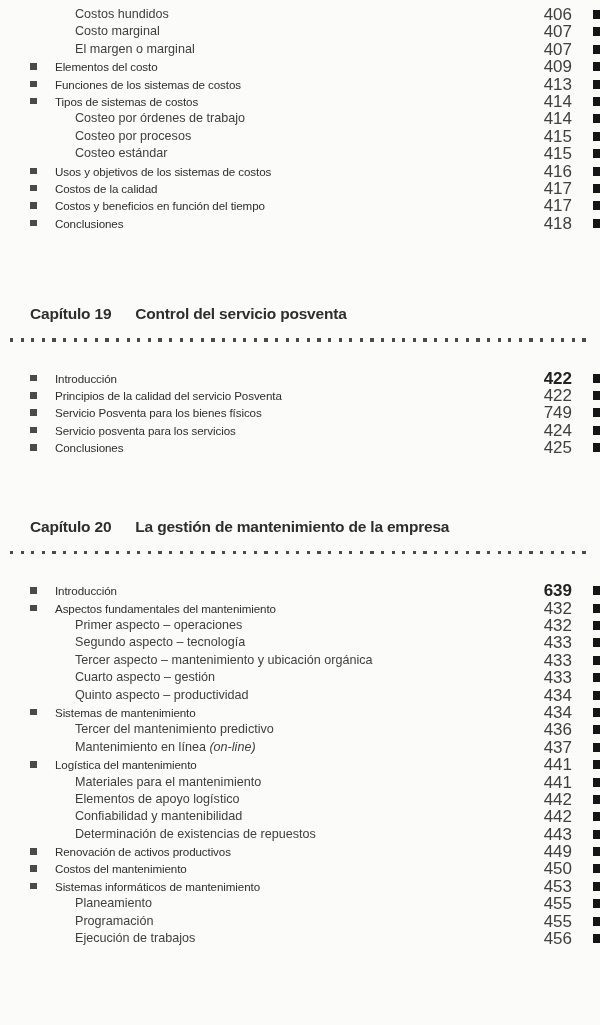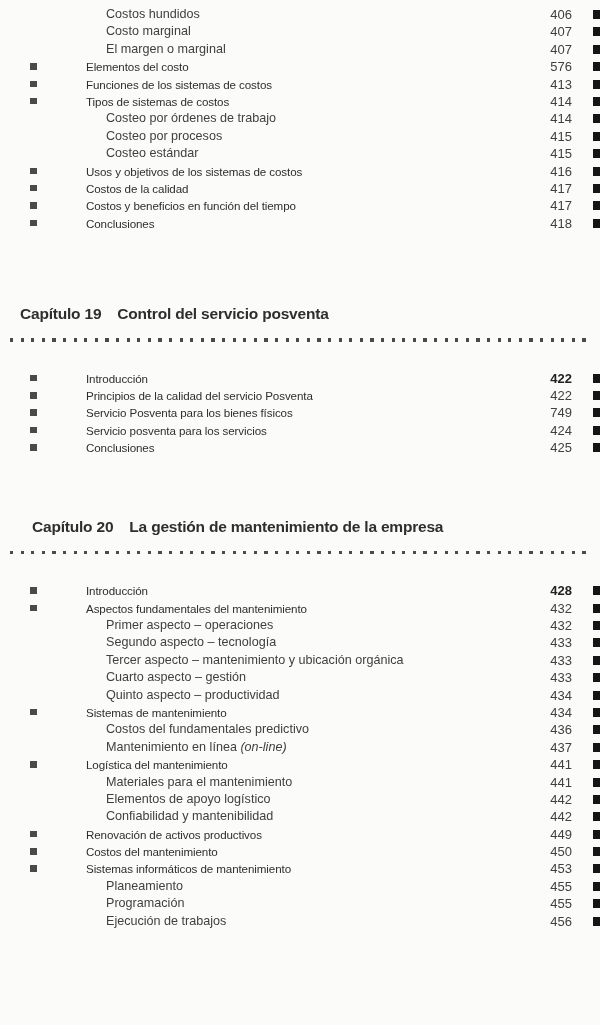--- a/index.html
+++ b/index.html
@@ -12,28 +12,27 @@
   .page {
     position: relative;
     width: 600px;
     height: 1025px;
     background: var(--background, #fbfbf9);
   }
   .entry-list { width: 100%; }
   .sec-0 { margin-top: 6px; }
   .sec-1 { margin-top: 72px; }
   .sec-2 { margin-top: 28px; }
-  .sec-3 { margin-top: 60px; margin-left: 12px; }
+  .sec-3 { margin-top: 60px; }
   .sec-4 { margin-top: 28px; }
 
   .row {
     position: relative;
     height: 17.4px;
     width: 100%;
-    padding-left: 31px;
   }
   .bullet {
     position: absolute;
     left: 30px;
     top: 5px;
     width: 6.5px;
     height: 6.5px;
     background: var(--bullet, #4d4d4d);
   }
   .label {
@@ -51,41 +50,41 @@
   .row.sub .label {
     padding-left: 75px;
     font-weight: 400;
     font-size: 12.6px;
     color: var(--text, #404040);
   }
   .pagenum {
     position: absolute;
     right: 28px;
     top: 0;
-    font-size: 13px;
+    font-size: 17px;
     line-height: 17.4px;
     color: var(--text, #3d3d3d);
   }
   .pagenum.bold {
     font-weight: 700;
     color: #222222;
   }
   .edge-mark {
     position: absolute;
     right: 0;
     top: 4px;
     width: 7px;
     height: 9px;
     background: var(--edge_mark, #151515);
   }
 
   .chapter-heading {
     display: flex;
-    gap: 16px;
-    padding-left: 20px;
+    gap: 24px;
+    padding-left: 30px;
     font-weight: 700;
     font-size: 15.5px;
     letter-spacing: -0.2px;
     line-height: 20px;
     color: var(--heading, #2a2a2a);
     white-space: nowrap;
   }
   .dotted-rule {
     margin: 14px 10px 0 10px;
     height: 3.6px;
@@ -114,21 +113,21 @@
           <span class="edge-mark"></span>
         </div>
         <div class="row sub">
           <span class="label"><span>El margen o marginal</span></span>
           <span class="pagenum">407</span>
           <span class="edge-mark"></span>
         </div>
         <div class="row main">
           <span class="bullet"></span>
           <span class="label"><span>Elementos del costo</span></span>
-          <span class="pagenum">576</span>
+          <span class="pagenum">409</span>
           <span class="edge-mark"></span>
         </div>
         <div class="row main">
           <span class="bullet"></span>
           <span class="label"><span>Funciones de los sistemas de costos</span></span>
           <span class="pagenum">413</span>
           <span class="edge-mark"></span>
         </div>
         <div class="row main">
           <span class="bullet"></span>
@@ -215,21 +214,21 @@
       </div>
       <div class="chapter-heading sec-3">
         <span class="chapter-number">Capítulo 20</span>
         <span class="chapter-title">La gestión de mantenimiento de la empresa</span>
       </div>
       <div class="dotted-rule"></div>
       <div class="entry-list sec-4">
         <div class="row main">
           <span class="bullet"></span>
           <span class="label"><span>Introducción</span></span>
-          <span class="pagenum bold">428</span>
+          <span class="pagenum bold">639</span>
           <span class="edge-mark"></span>
         </div>
         <div class="row main">
           <span class="bullet"></span>
           <span class="label"><span>Aspectos fundamentales del mantenimiento</span></span>
           <span class="pagenum">432</span>
           <span class="edge-mark"></span>
         </div>
         <div class="row sub">
           <span class="label"><span>Primer aspecto – operaciones</span></span>
@@ -256,21 +255,21 @@
           <span class="pagenum">434</span>
           <span class="edge-mark"></span>
         </div>
         <div class="row main">
           <span class="bullet"></span>
           <span class="label"><span>Sistemas de mantenimiento</span></span>
           <span class="pagenum">434</span>
           <span class="edge-mark"></span>
         </div>
         <div class="row sub">
-          <span class="label"><span>Costos del fundamentales predictivo</span></span>
+          <span class="label"><span>Tercer del mantenimiento predictivo</span></span>
           <span class="pagenum">436</span>
           <span class="edge-mark"></span>
         </div>
         <div class="row sub">
           <span class="label"><span>Mantenimiento en línea </span><i>(on-line)</i></span>
           <span class="pagenum">437</span>
           <span class="edge-mark"></span>
         </div>
         <div class="row main">
           <span class="bullet"></span>
@@ -284,20 +283,25 @@
           <span class="edge-mark"></span>
         </div>
         <div class="row sub">
           <span class="label"><span>Elementos de apoyo logístico</span></span>
           <span class="pagenum">442</span>
           <span class="edge-mark"></span>
         </div>
         <div class="row sub">
           <span class="label"><span>Confiabilidad y mantenibilidad</span></span>
           <span class="pagenum">442</span>
+          <span class="edge-mark"></span>
+        </div>
+        <div class="row sub">
+          <span class="label"><span>Determinación de existencias de repuestos</span></span>
+          <span class="pagenum">443</span>
           <span class="edge-mark"></span>
         </div>
         <div class="row main">
           <span class="bullet"></span>
           <span class="label"><span>Renovación de activos productivos</span></span>
           <span class="pagenum">449</span>
           <span class="edge-mark"></span>
         </div>
         <div class="row main">
           <span class="bullet"></span>

